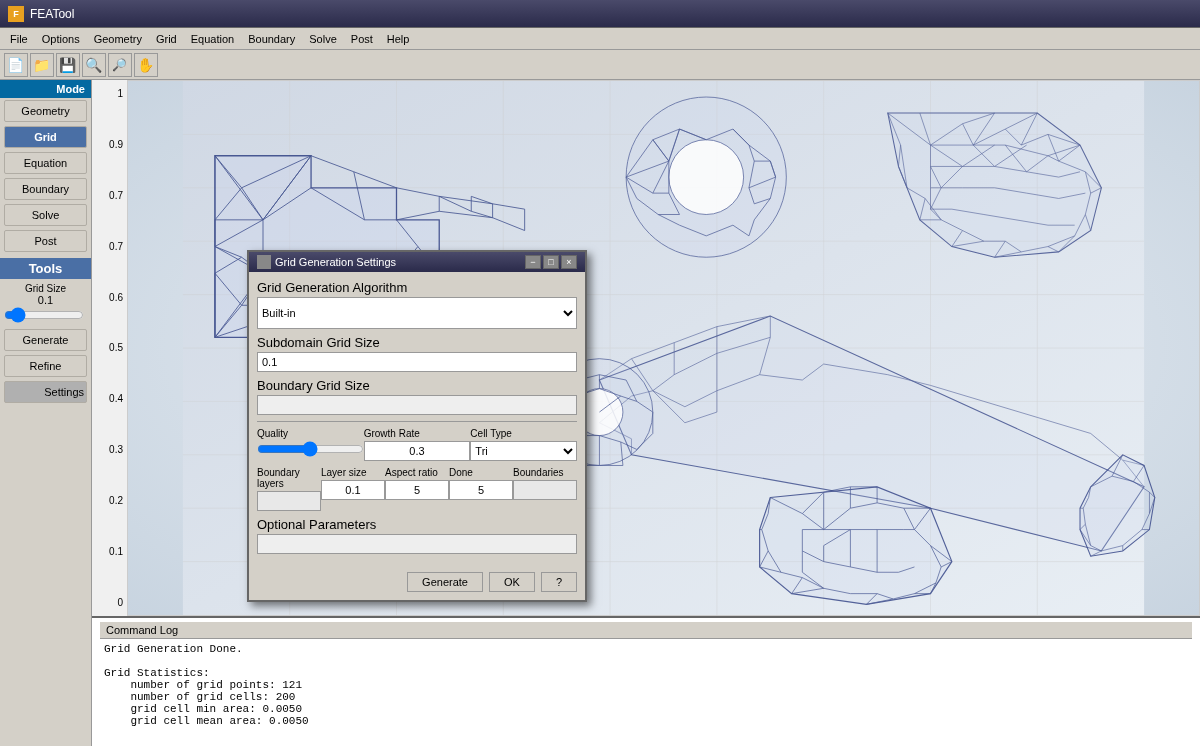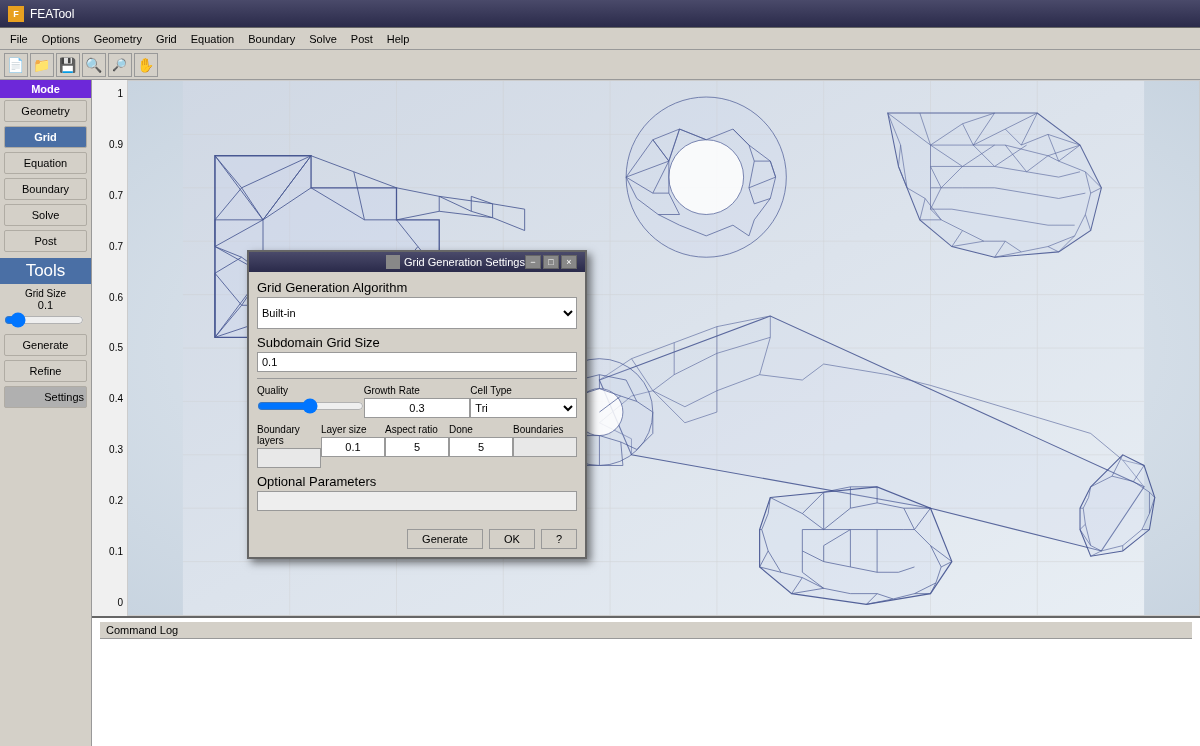--- a/index.html
+++ b/index.html
@@ -86,26 +86,26 @@
     #sidebar {
       width: 92px;
       background: #d4d0c8;
       border-right: 1px solid #999;
       display: flex;
       flex-direction: column;
       flex-shrink: 0;
     }
 
     .sidebar-section-label {
-      background: #6d28d9;
+      background: #0369a1;
       color: white;
       font-size: 11px;
       font-weight: bold;
       padding: 3px 6px;
-      text-align: center;
+      text-align: right;
     }
 
     .sidebar-btn {
       background: #d4d0c8;
       border: 1px solid #b0aca4;
       border-radius: 2px;
       margin: 2px 4px;
       padding: 4px 2px;
       text-align: center;
       font-size: 11px;
@@ -114,22 +114,22 @@
     }
     .sidebar-btn.active {
       background: #4a6fa5;
       color: white;
       font-weight: bold;
     }
 
     .tools-label {
       background: #4a6fa5;
       color: white;
-      font-size: 17px;
-      font-weight: normal;
+      font-size: 13px;
+      font-weight: bold;
       padding: 3px 12px;
       text-align: center;
       margin-top: 4px;
     }
 
     .grid-size-label {
       font-size: 10px;
       text-align: center;
       margin-top: 4px;
       color: #000;
@@ -192,21 +192,21 @@
       box-shadow: 4px 4px 8px rgba(0,0,0,0.5);
       z-index: 100;
     }
     #dialog-titlebar {
       background: linear-gradient(to bottom, #4a4a6a, #2a2a4a);
       color: white;
       font-size: 11px;
       padding: 3px 8px;
       display: flex;
       align-items: center;
-      justify-content: flex-end;
+      justify-content: space-between;
     }
     #dialog-titlebar .title-icon {
       width: 14px;
       height: 14px;
       background: #888;
       margin-right: 4px;
       display: inline-block;
     }
     .dialog-title-controls {
       display: flex;
@@ -824,20 +824,24 @@
             <select class="dialog-select">
               <option>Built-in</option>
             </select>
           </div>
 
           <div class="dialog-row">
             <span class="dialog-label">Subdomain Grid Size</span>
             <input type="text" class="dialog-input" value="0.1" style="">
           </div>
 
+          <div class="dialog-row">
+            <span class="dialog-label">Boundary Grid Size</span>
+            <input type="text" class="dialog-input" style="background: rgb(238, 238, 238);">
+          </div>
 
           <hr class="dialog-divider">
 
           <div class="dialog-row-inline">
             <div class="dialog-col">
               <div class="dialog-col-label">Quality</div>
               <input type="range" class="dialog-slider" min="0" max="2" step="0.1" value="1" style="">
             </div>
             <div class="dialog-col">
               <div class="dialog-col-label">Growth Rate</div>
@@ -882,16 +886,23 @@
 
         <div class="dialog-footer">
           <button class="dialog-footer-btn">Generate</button>
           <button class="dialog-footer-btn">OK</button>
           <button class="dialog-footer-btn">?</button>
         </div>
       </div>
 
       <div id="command-log">
         <div id="command-log-title">Command Log</div>
+        <div id="command-log-content">Grid Generation Done.
+
+Grid Statistics:
+    number of grid points: 121
+    number of grid cells: 200
+    grid cell min area: 0.0050
+    grid cell mean area: 0.0050</div>
       </div>
     </div>
   </div>
 </div>
 
 </body></html>

